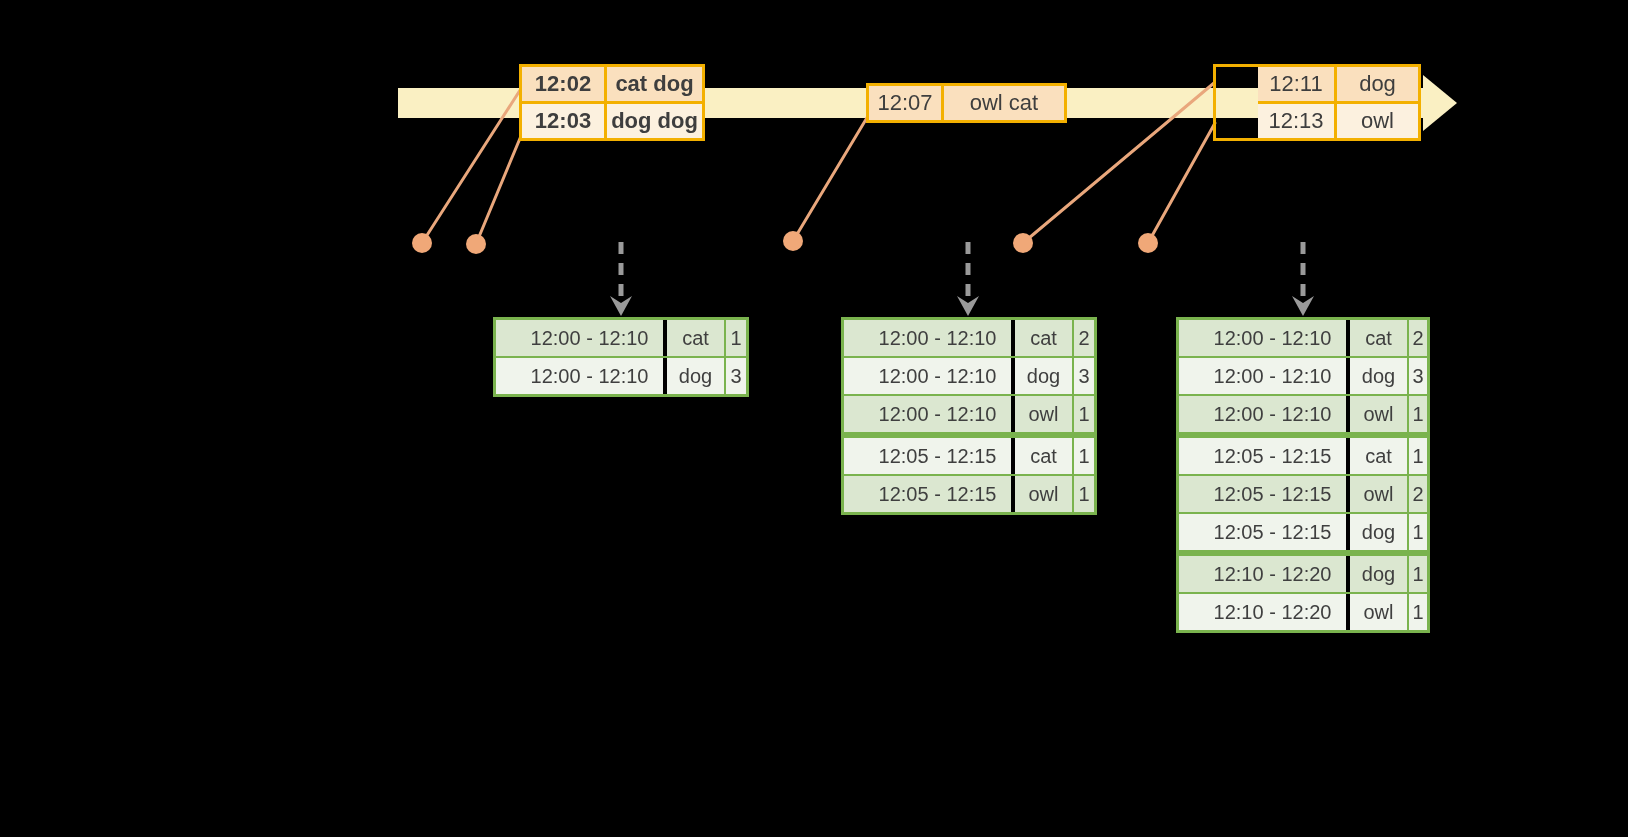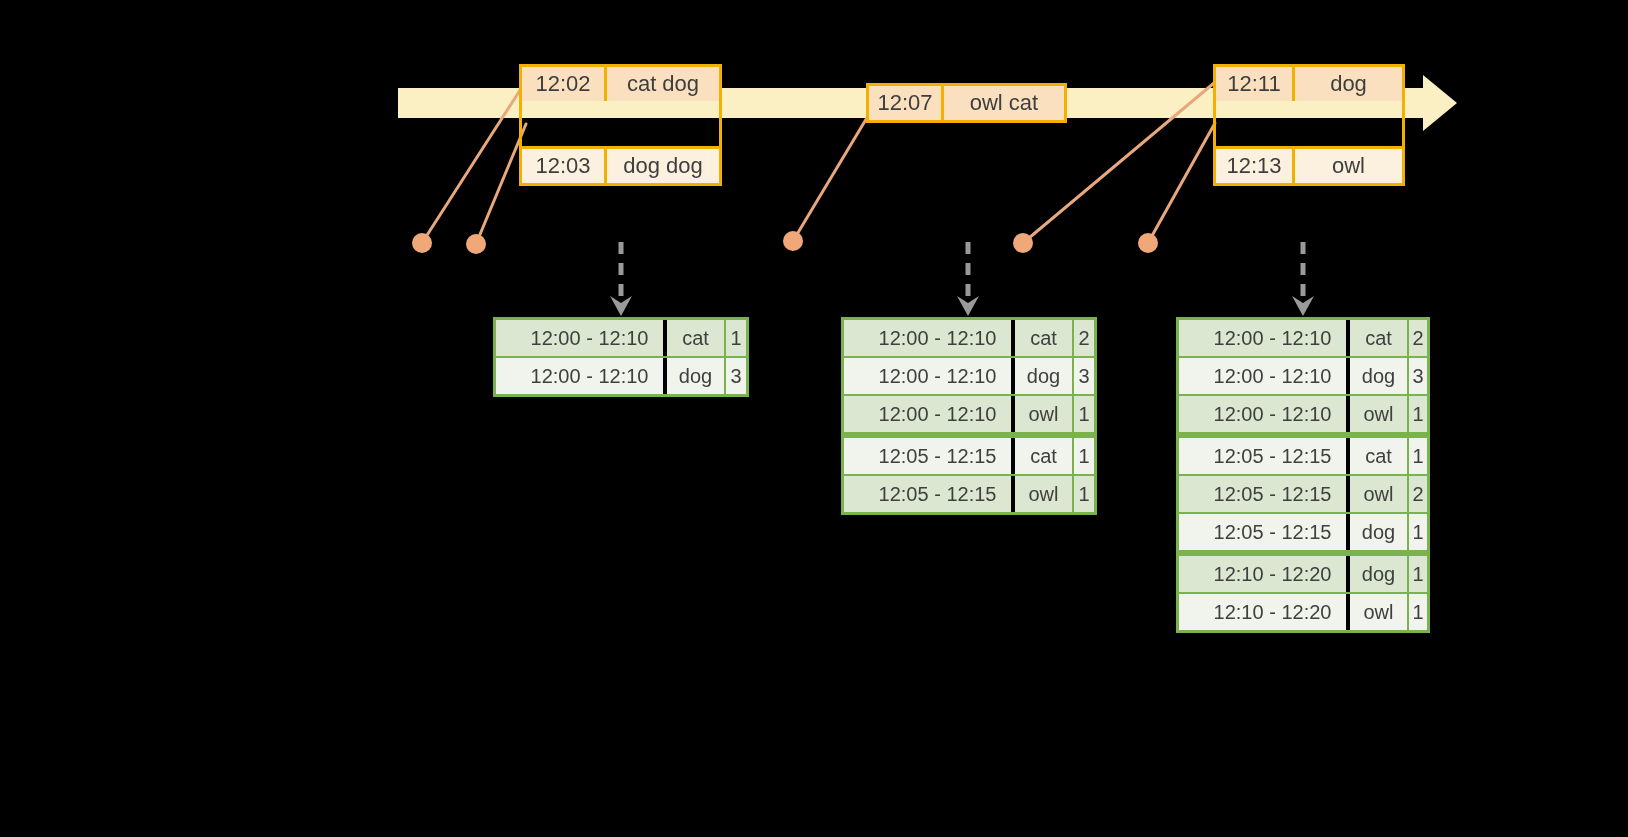--- a/index.html
+++ b/index.html
@@ -5,21 +5,21 @@
   html, body { margin:0; padding:0; background:#000; }
   .canvas {
     position:relative; width:1628px; height:837px; background:#000000;
     overflow:hidden; font-family:"Liberation Sans", sans-serif;
   }
   .overlay { position:absolute; left:0; top:0; }
 
   
   .event-table { position:absolute; border:3px solid #F3B000; box-sizing:border-box; }
   .event-row { display:flex; }
-  .event-row + .event-row { border-top:3px solid #F3B000;margin-top:45px; }
+  .event-row + .event-row { border-top:3px solid #F3B000; }
   .event-row.dark  { background:#FAE0BE; }
   .event-row.light { background:#FCF1DF; }
   .ecell {
     height:34px; display:flex; align-items:center; justify-content:center;
     color:#3E3E3E; font-size:22px; white-space:nowrap;
   }
   .ecell.words { flex:1; border-left:3px solid #F3B000; }
   .et-a .ecell.time { width:82px; }
   .et-b .ecell.time { width:72px; }
   .et-c .ecell.time { width:76px; }
@@ -71,39 +71,39 @@
     <g>
       <line x1="968" y1="242" x2="968" y2="298" stroke="#9A9A9A" stroke-width="5" stroke-dasharray="12 9"></line>
       <path d="M 957 296 L 968 316 L 979 296 L 968 303 Z" fill="#9A9A9A"></path>
     </g>
     <g>
       <line x1="1303" y1="242" x2="1303" y2="298" stroke="#9A9A9A" stroke-width="5" stroke-dasharray="12 9"></line>
       <path d="M 1292 296 L 1303 316 L 1314 296 L 1303 303 Z" fill="#9A9A9A"></path>
     </g>
   </svg>
 
-  <div class="event-table et-a" style="left:519px; top:64px; width:203px;">
+  <div class="event-table et-a" style="left:519px; top:64px; width:186px;font-weight:bold;">
     <div class="event-row dark">
       <div class="ecell time">12:02</div>
       <div class="ecell words">cat dog</div>
     </div>
     <div class="event-row light">
       <div class="ecell time">12:03</div>
       <div class="ecell words">dog dog</div>
     </div>
   </div>
 
   <div class="event-table et-b" style="left:866px; top:83px; width:201px;">
     <div class="event-row dark">
       <div class="ecell time">12:07</div>
       <div class="ecell words">owl cat</div>
     </div>
   </div>
 
-  <div class="event-table et-c" style="left:1213px; top:64px; width:192px;">
+  <div class="event-table et-c" style="left:1213px; top:64px; width:208px;padding-left:42px;">
     <div class="event-row dark">
       <div class="ecell time">12:11</div>
       <div class="ecell words">dog</div>
     </div>
     <div class="event-row light">
       <div class="ecell time">12:13</div>
       <div class="ecell words">owl</div>
     </div>
   </div>
 

